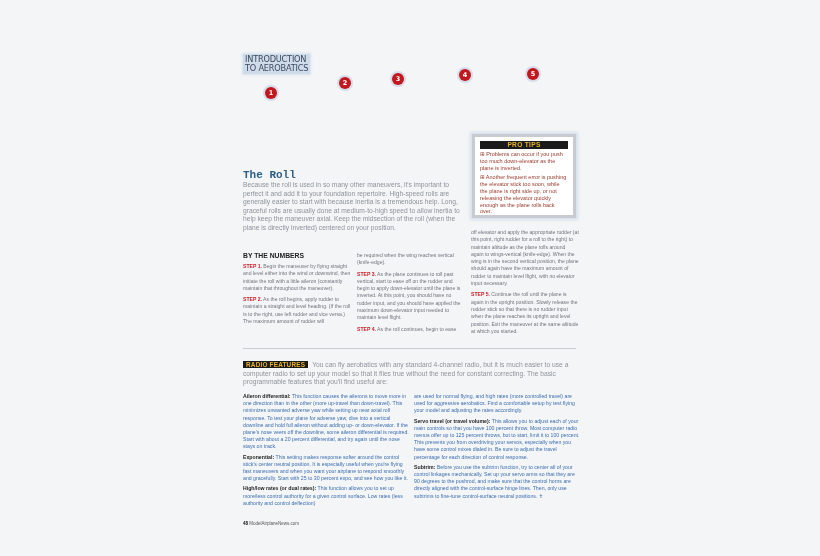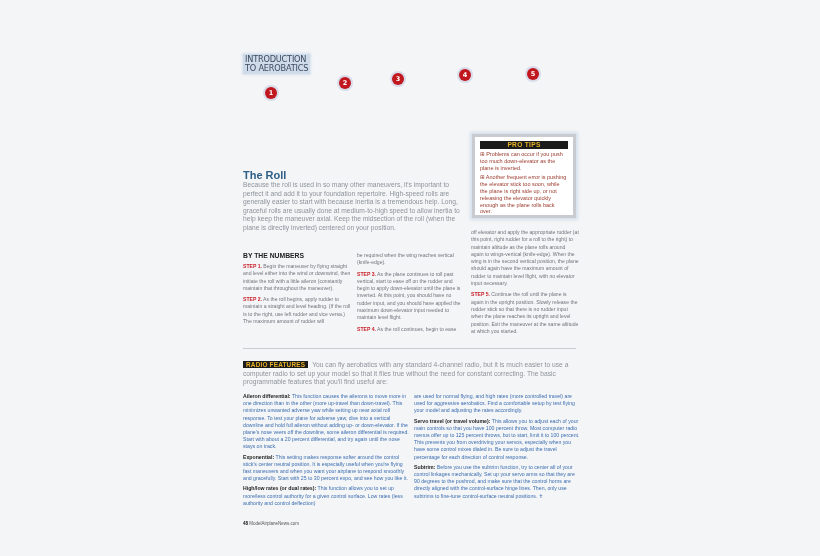--- a/index.html
+++ b/index.html
@@ -29,21 +29,21 @@
     box-shadow: 0 0 3px 2px #d6e0ec;
   }
   .tips-title {
     background: #1b1b1b; color: #e8b226; text-align: center; font-weight: bold;
     font-size: 6.6px; letter-spacing: 0.3px; line-height: 8px; margin-bottom: 2px;
   }
   .tip { font-size: 5.5px; line-height: 6.8px; color: #9a3a2c; margin-bottom: 3px; }
   .tip .bullet { color: #9a3a2c; font-size: 5.5px; }
 
   .roll-title {
-    position: absolute; left: 243px; top: 157px; font-size: 11px; font-weight: bold; color: #2e5f86;
+    position: absolute; left: 243px; top: 157px; font-size: 11px; font-weight: bold; color: #2e5f86; font-family: Liberation Mono, monospace;
   }
   .roll-body {
     position: absolute; left: 243px; top: 169px; width: 222px;
     font-size: 6.7px; line-height: 8.5px; color: #8d939b;
   }
 
   .numbers-head {
     position: absolute; left: 243px; top: 240px; font-size: 6.8px; font-weight: bold; color: #222;
   }
   .col {

